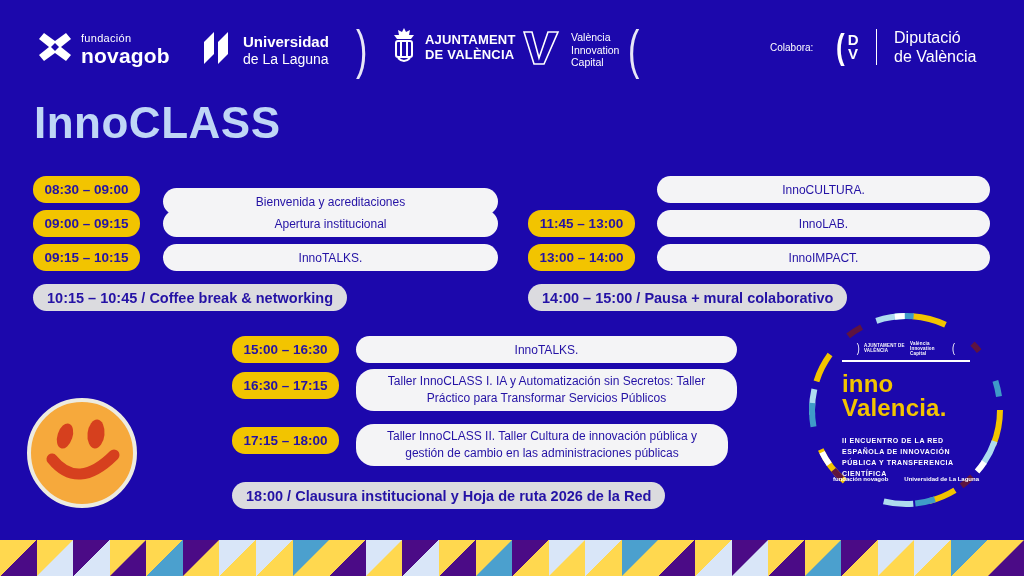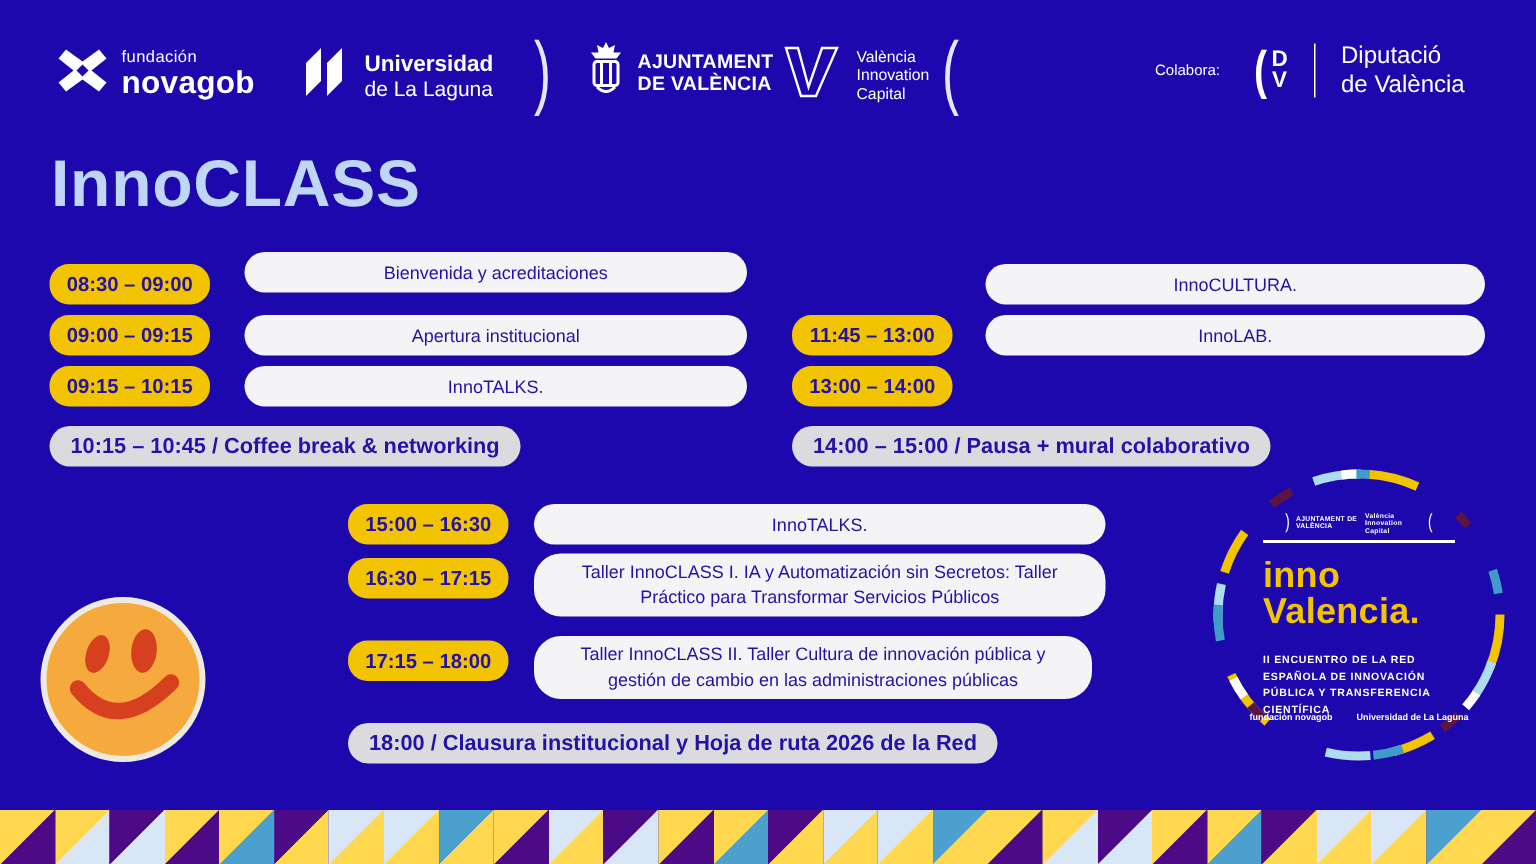--- a/index.html
+++ b/index.html
@@ -137,36 +137,37 @@
     <span class="dv-bar"></span>
     <span class="dipu-txt">
       <div>Diputació</div>
       <div>de València</div>
     </span>
   </div>
 
   <div class="page-title">InnoCLASS</div>
 
   <div class="time-badge" style="left:33px;top:176px;">08:30 – 09:00</div>
-  <div class="event-pill" style="left:163px;top:168px;width:335px;">Bienvenida y acreditaciones</div>
+  <div class="event-pill" style="left:163px;top:188px;width:335px;">Bienvenida y acreditaciones</div>
 
   <div class="time-badge" style="left:33px;top:210px;">09:00 – 09:15</div>
   <div class="event-pill" style="left:163px;top:210px;width:335px;">Apertura institucional</div>
 
   <div class="time-badge" style="left:33px;top:244px;">09:15 – 10:15</div>
   <div class="event-pill" style="left:163px;top:244px;width:335px;">InnoTALKS.</div>
 
   <div class="break-pill" style="left:33px;top:284px;">10:15 – 10:45 / Coffee break &amp; networking</div>
 
   <div class="event-pill" style="left:657px;top:176px;width:333px;">InnoCULTURA.</div>
 
   <div class="time-badge" style="left:528px;top:210px;">11:45 – 13:00</div>
   <div class="event-pill" style="left:657px;top:210px;width:333px;">InnoLAB.</div>
 
   <div class="time-badge" style="left:528px;top:244px;">13:00 – 14:00</div>
+  <div class="event-pill" style="left:657px;top:244px;width:333px;">InnoIMPACT.</div>
 
   <div class="break-pill" style="left:528px;top:284px;">14:00 – 15:00 / Pausa + mural colaborativo</div>
 
   <div class="time-badge" style="left:232px;top:336px;">15:00 – 16:30</div>
   <div class="event-pill" style="left:356px;top:336px;width:381px;">InnoTALKS.</div>
 
   <div class="time-badge" style="left:232px;top:372px;">16:30 – 17:15</div>
   <div class="event-pill two-line" style="left:356px;top:369px;width:381px;">Taller InnoCLASS I. IA y Automatización sin Secretos: Taller Práctico para Transformar Servicios Públicos</div>
 
   <div class="time-badge" style="left:232px;top:427px;">17:15 – 18:00</div>

